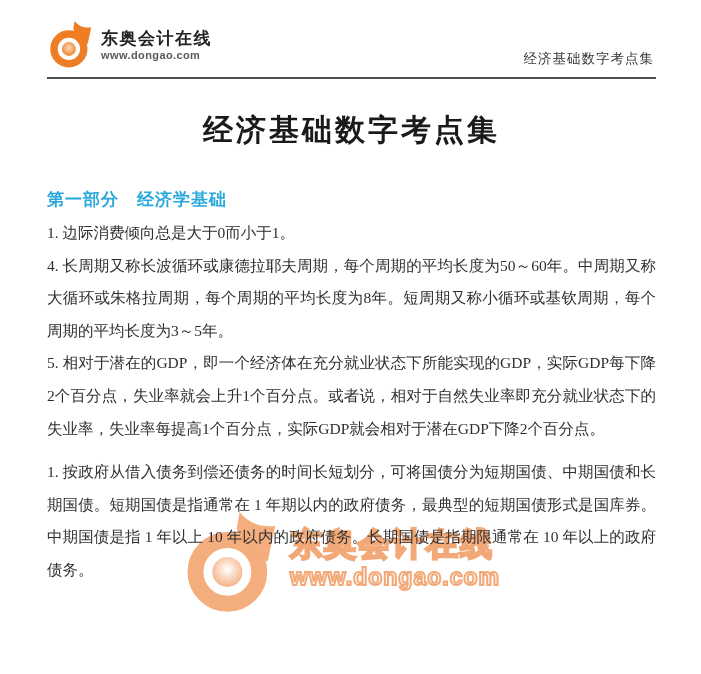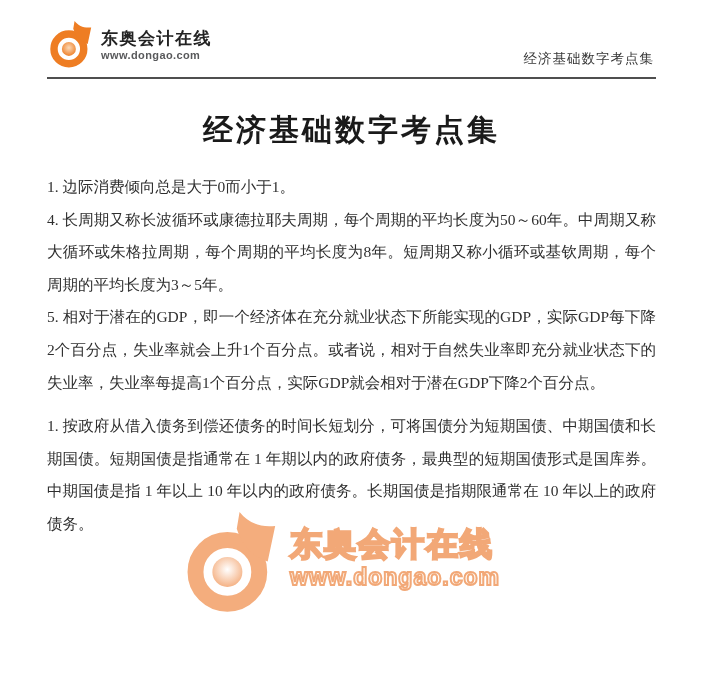--- a/index.html
+++ b/index.html
@@ -55,21 +55,21 @@
   .sec-heading {
     font-family: "Liberation Sans", "DejaVu Sans", sans-serif;
     font-size: 17px;
     font-weight: bold;
     color: #29a8dc;
     letter-spacing: 1px;
     line-height: 24px;
   }
   .sec1-heading { margin-top: 37px; }
   .sec2-heading { margin-top: 30px; }
-  .body-text { margin-top: 20px; }
+  .body-text { margin-top: 5px; }
   .body-text p, .sec2-body p {
     font-size: 15.5px;
     line-height: 32.6px;
     text-align: justify;
     color: #2f2f2f;
   }
   .sec2-body { margin-top: 11px; }
 
   
   .watermark {
@@ -146,20 +146,21 @@
         <span class="brand-txt">
           <div class="brand-name">东奥会计在线</div>
           <div class="brand-url">www.dongao.com</div>
         </span>
       </div>
       <div class="hdr-doc-title">经济基础数字考点集</div>
     </div>
 
     <h1 class="doc-title">经济基础数字考点集</h1>
 
+    <h2 class="sec-heading sec1-heading">第一部分　经济学基础</h2>
     <div class="body-text">
       <p>1. 边际消费倾向总是大于0而小于1。</p>
       <p>4. 长周期又称长波循环或康德拉耶夫周期，每个周期的平均长度为50～60年。中周期又称大循环或朱格拉周期，每个周期的平均长度为8年。短周期又称小循环或基钦周期，每个周期的平均长度为3～5年。</p>
       <p>5. 相对于潜在的GDP，即一个经济体在充分就业状态下所能实现的GDP，实际GDP每下降2个百分点，失业率就会上升1个百分点。或者说，相对于自然失业率即充分就业状态下的失业率，失业率每提高1个百分点，实际GDP就会相对于潜在GDP下降2个百分点。</p>
     </div>
 
     <div class="sec2-body">
       <p>1. 按政府从借入债务到偿还债务的时间长短划分，可将国债分为短期国债、中期国债和长期国债。短期国债是指通常在 1 年期以内的政府债务，最典型的短期国债形式是国库券。中期国债是指 1 年以上 10 年以内的政府债务。长期国债是指期限通常在 10 年以上的政府债务。</p>
     </div>
 

